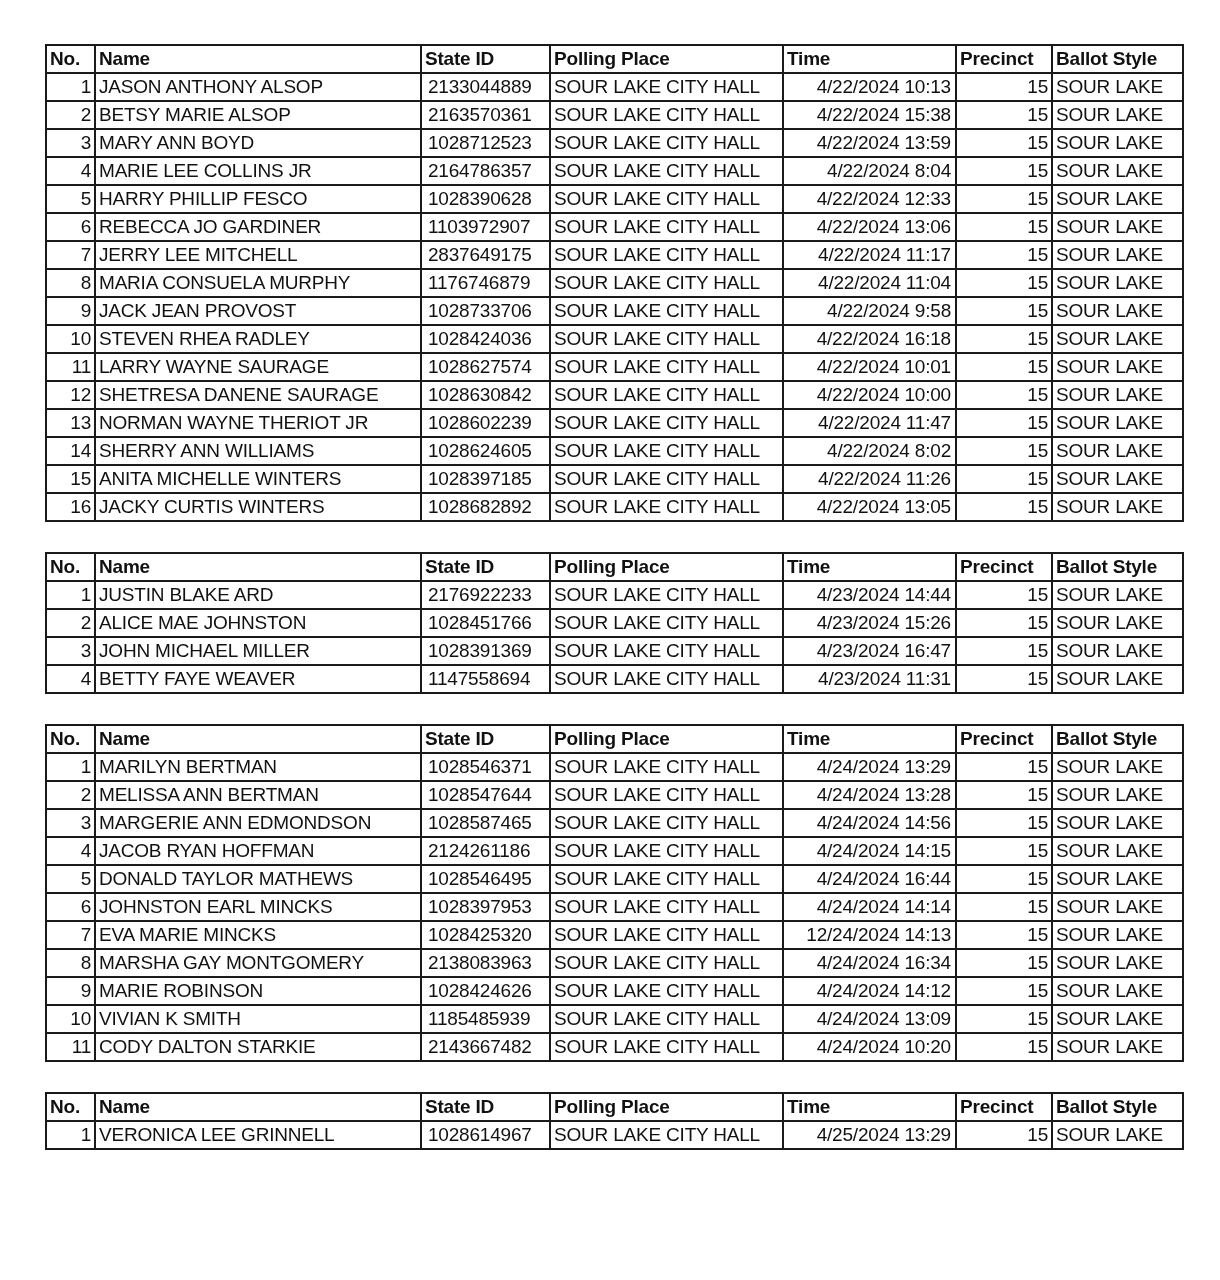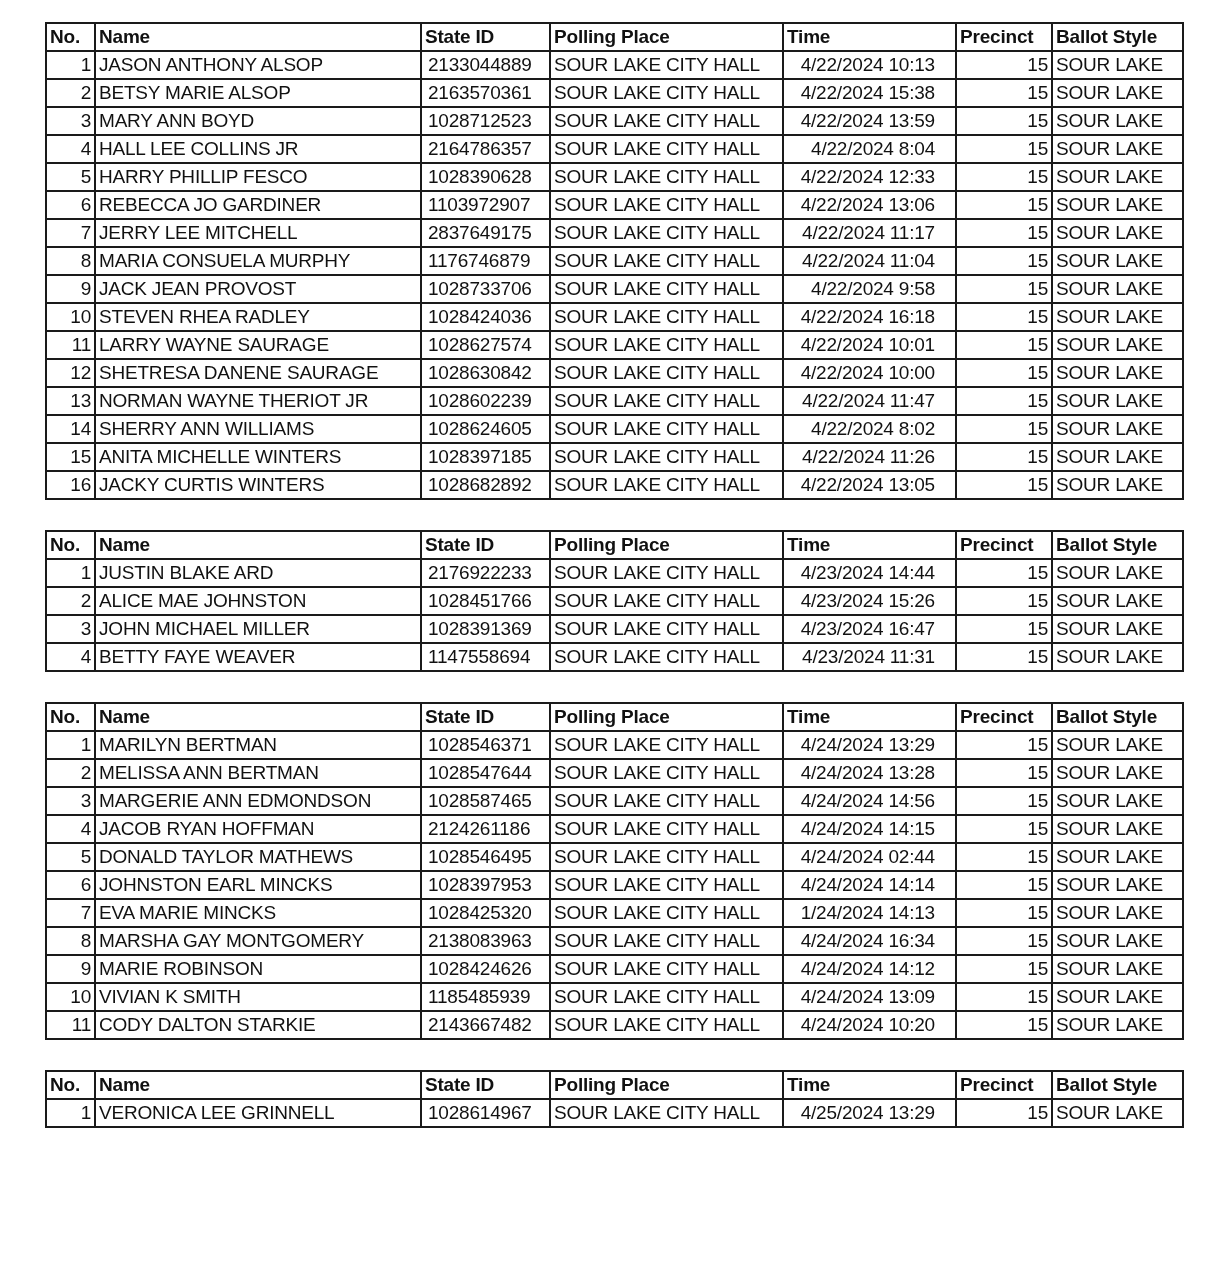--- a/index.html
+++ b/index.html
@@ -10,21 +10,21 @@
   body {
     width: 1220px;
     height: 1280px;
     position: relative;
     font-family: "Liberation Sans", "DejaVu Sans", sans-serif;
     color: #111111;
   }
   .page {
     position: absolute;
     left: 45px;
-    top: 22px;
+    top: 44px;
     width: 1152px;
   }
   table.roster {
     border-collapse: collapse;
     table-layout: fixed;
     width: 1137px;
     margin-bottom: 30px;
   }
   table.roster col.c-no { width: 49px; }
   table.roster col.c-name { width: 326px; }
@@ -44,21 +44,21 @@
     letter-spacing: -0.2px;
   }
   table.roster th {
     font-weight: bold;
     text-align: left;
   }
   table.roster td.num, table.roster td.time, table.roster td.precinct {
     text-align: right;
   }
   table.roster td.time {
-    padding-right: 20px;
+    padding-right: 4px;
   }
   table.roster td.id {
     text-align: left;
     padding-left: 6px;
   }
 </style>
 </head>
 <body>
 
 <div class="page" id="page">
@@ -106,21 +106,21 @@
     <td class="num">3</td>
     <td>MARY ANN BOYD</td>
     <td class="id">1028712523</td>
     <td>SOUR LAKE CITY HALL</td>
     <td class="time">4/22/2024 13:59</td>
     <td class="precinct">15</td>
     <td>SOUR LAKE</td>
   </tr>
         <tr>
     <td class="num">4</td>
-    <td>HALL LEE COLLINS JR</td>
+    <td>MARIE LEE COLLINS JR</td>
     <td class="id">2164786357</td>
     <td>SOUR LAKE CITY HALL</td>
     <td class="time">4/22/2024 8:04</td>
     <td class="precinct">15</td>
     <td>SOUR LAKE</td>
   </tr>
         <tr>
     <td class="num">5</td>
     <td>HARRY PHILLIP FESCO</td>
     <td class="id">1028390628</td>
@@ -346,39 +346,39 @@
     <td>SOUR LAKE CITY HALL</td>
     <td class="time">4/24/2024 14:15</td>
     <td class="precinct">15</td>
     <td>SOUR LAKE</td>
   </tr>
         <tr>
     <td class="num">5</td>
     <td>DONALD TAYLOR MATHEWS</td>
     <td class="id">1028546495</td>
     <td>SOUR LAKE CITY HALL</td>
-    <td class="time">4/24/2024 02:44</td>
+    <td class="time">4/24/2024 16:44</td>
     <td class="precinct">15</td>
     <td>SOUR LAKE</td>
   </tr>
         <tr>
     <td class="num">6</td>
     <td>JOHNSTON EARL MINCKS</td>
     <td class="id">1028397953</td>
     <td>SOUR LAKE CITY HALL</td>
     <td class="time">4/24/2024 14:14</td>
     <td class="precinct">15</td>
     <td>SOUR LAKE</td>
   </tr>
         <tr>
     <td class="num">7</td>
     <td>EVA MARIE MINCKS</td>
     <td class="id">1028425320</td>
     <td>SOUR LAKE CITY HALL</td>
-    <td class="time">1/24/2024 14:13</td>
+    <td class="time">12/24/2024 14:13</td>
     <td class="precinct">15</td>
     <td>SOUR LAKE</td>
   </tr>
         <tr>
     <td class="num">8</td>
     <td>MARSHA GAY MONTGOMERY</td>
     <td class="id">2138083963</td>
     <td>SOUR LAKE CITY HALL</td>
     <td class="time">4/24/2024 16:34</td>
     <td class="precinct">15</td>

